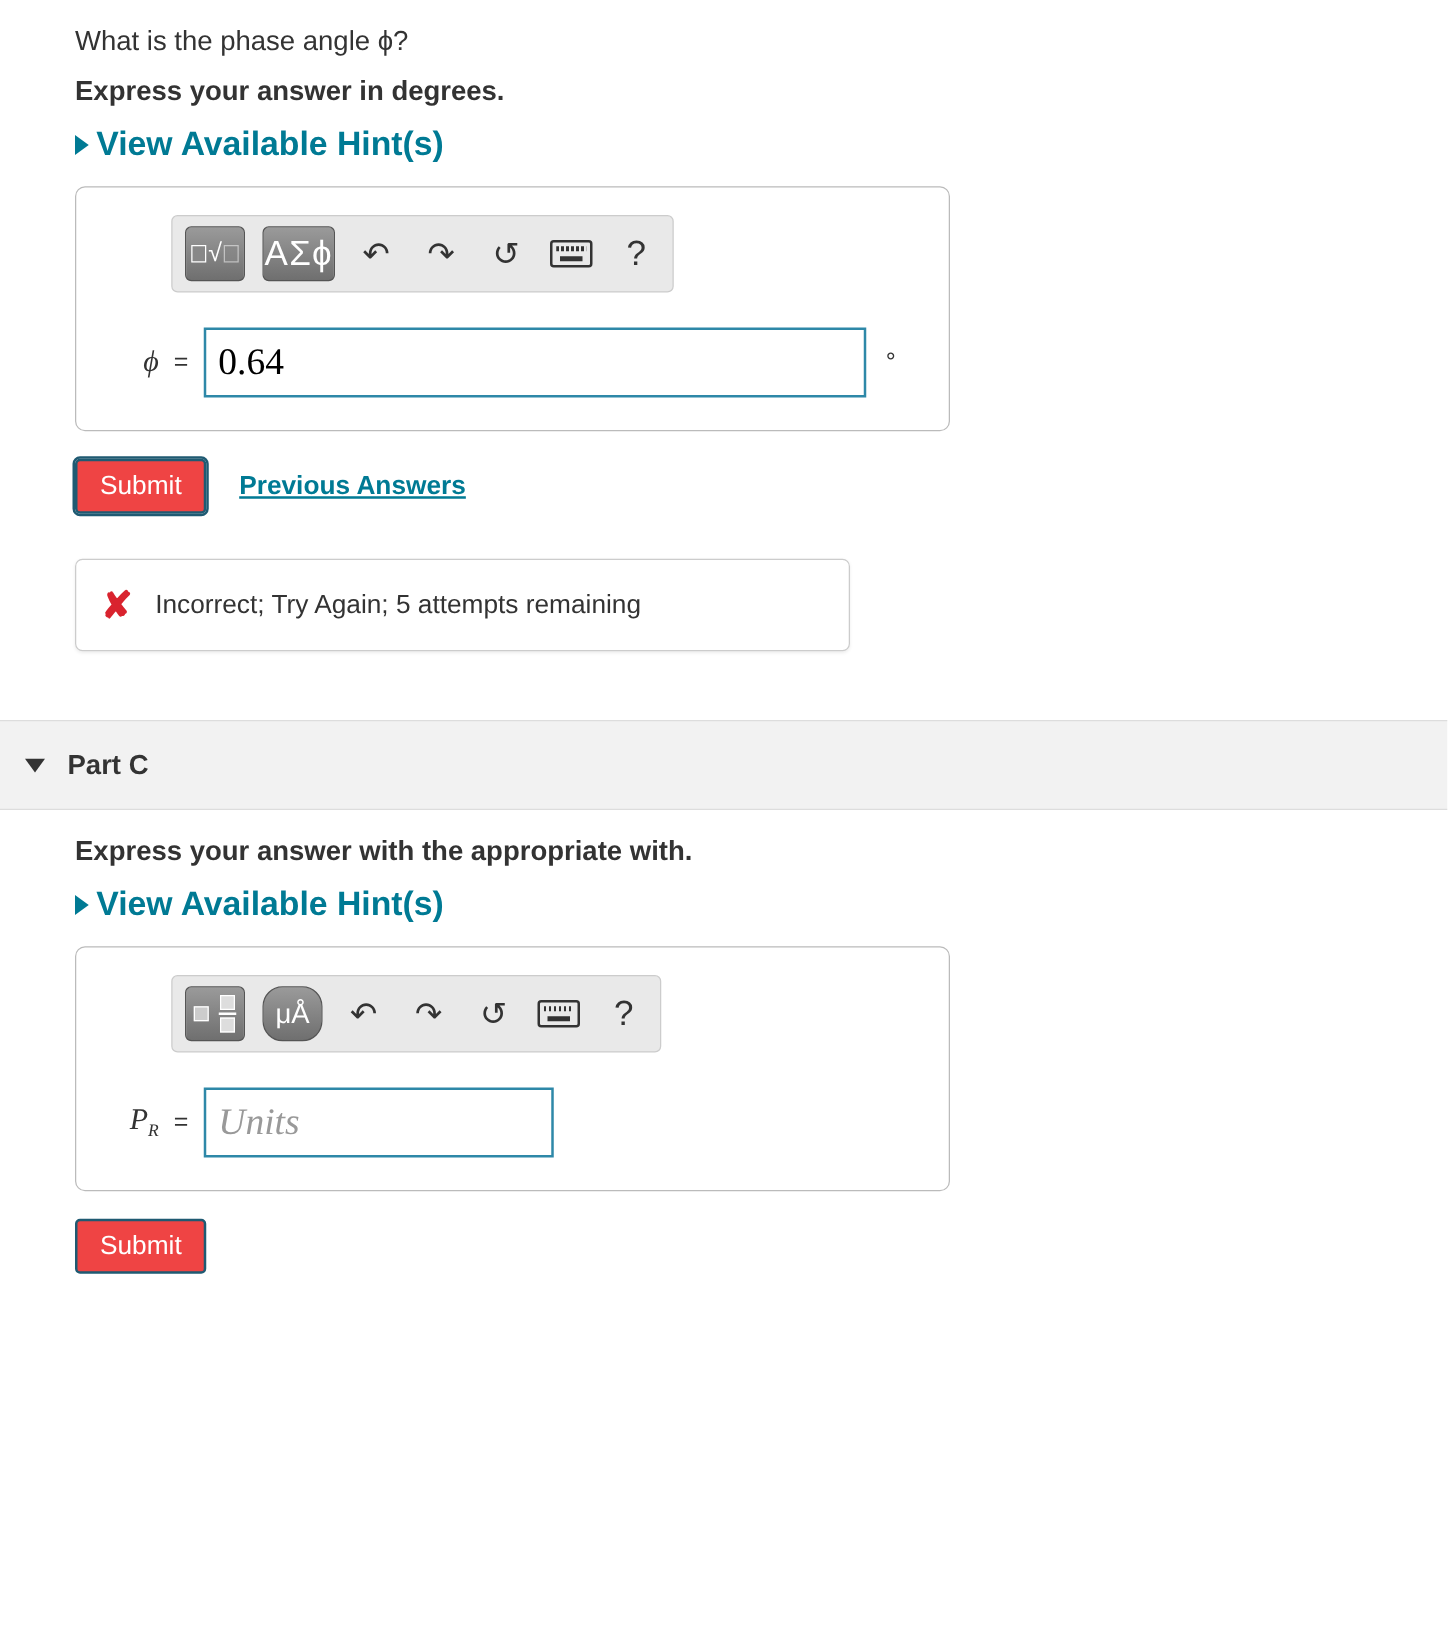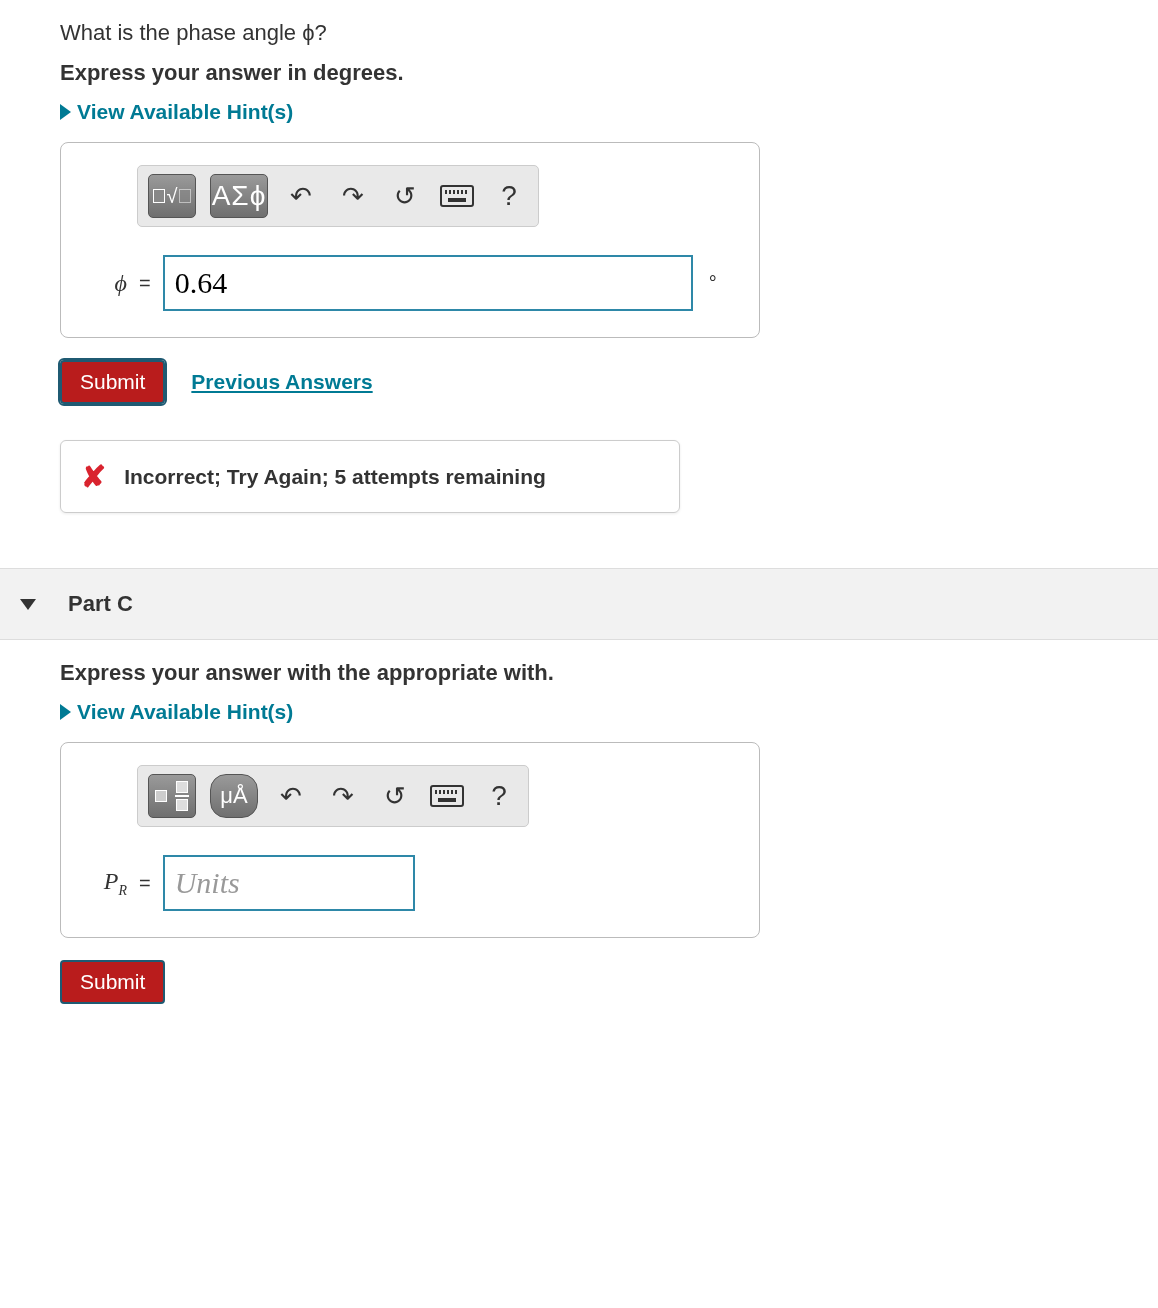--- a/index.html
+++ b/index.html
@@ -12,21 +12,21 @@
     background: #fff;
   }
   .container { padding: 0 0 40px 0; }
   .section { padding: 20px 80px 10px 60px; }
   .question { font-size: 22px; margin-bottom: 14px; }
   .instruction { font-weight: bold; font-size: 22px; margin-bottom: 14px; }
   .hints-link {
     color: #007a94;
     font-weight: bold;
     cursor: pointer;
-    font-size: 21px;
+    font-size: 27px;
     display: flex;
     align-items: center;
     gap: 6px;
     margin-bottom: 18px;
   }
   .tri-right {
     width: 0; height: 0;
     border-top: 8px solid transparent;
     border-bottom: 8px solid transparent;
     border-left: 11px solid #007a94;
@@ -99,30 +99,30 @@
     width: 530px;
     height: 56px;
   }
   .answer-input.small { width: 252px; }
   .units-input {
     border: 2px solid #2e88a8;
     font-size: 30px;
     font-family: 'Times New Roman', serif;
     font-style: italic;
     padding: 6px 10px;
-    width: 252px;
+    width: 280px;
     height: 56px;
   }
   .answer-input::placeholder, .units-input::placeholder {
     color:#999; font-style: italic;
   }
   .unit-deg { font-size: 20px; margin-left: 8px; }
   .action-row { margin-top: 22px; display:flex; align-items:center; gap:26px; }
   .submit-btn {
-    background: #b91c1c;
+    background: #ef4444;
     border: 2px solid #1f5a72;
     color: #fff;
     font-size: 21px;
     padding: 8px 18px;
     border-radius: 4px;
     cursor: pointer;
   }
   .submit-btn.active { outline: 2px solid #1f5a72; }
   .prev-answers {
     color: #007a94;
@@ -136,29 +136,29 @@
     border: 1px solid #ccc;
     border-radius: 6px;
     padding: 18px 20px;
     display:flex;
     align-items:center;
     gap: 18px;
     max-width: 620px;
     box-shadow: 0 1px 3px rgba(0,0,0,0.08);
   }
   .x-icon { color:#d9232e; font-size: 30px; font-weight: bold; }
-  .feedback-text { font-weight: bold; font-size: 21px; }
+  .feedback-text { font-weight: normal; font-size: 21px; }
   .part-header {
     background: #f2f2f2;
     border-top: 1px solid #ddd;
     border-bottom: 1px solid #ddd;
     padding: 22px 60px 22px 20px;
     display:flex;
     align-items:center;
-    gap: 32px;
+    gap: 18px;
     margin-top: 45px;
   }
   .tri-down {
     width:0;height:0;
     border-left:8px solid transparent;
     border-right:8px solid transparent;
     border-top:11px solid #333;
   }
   .part-title { font-weight: bold; font-size: 22px; }
   .math-icon {

